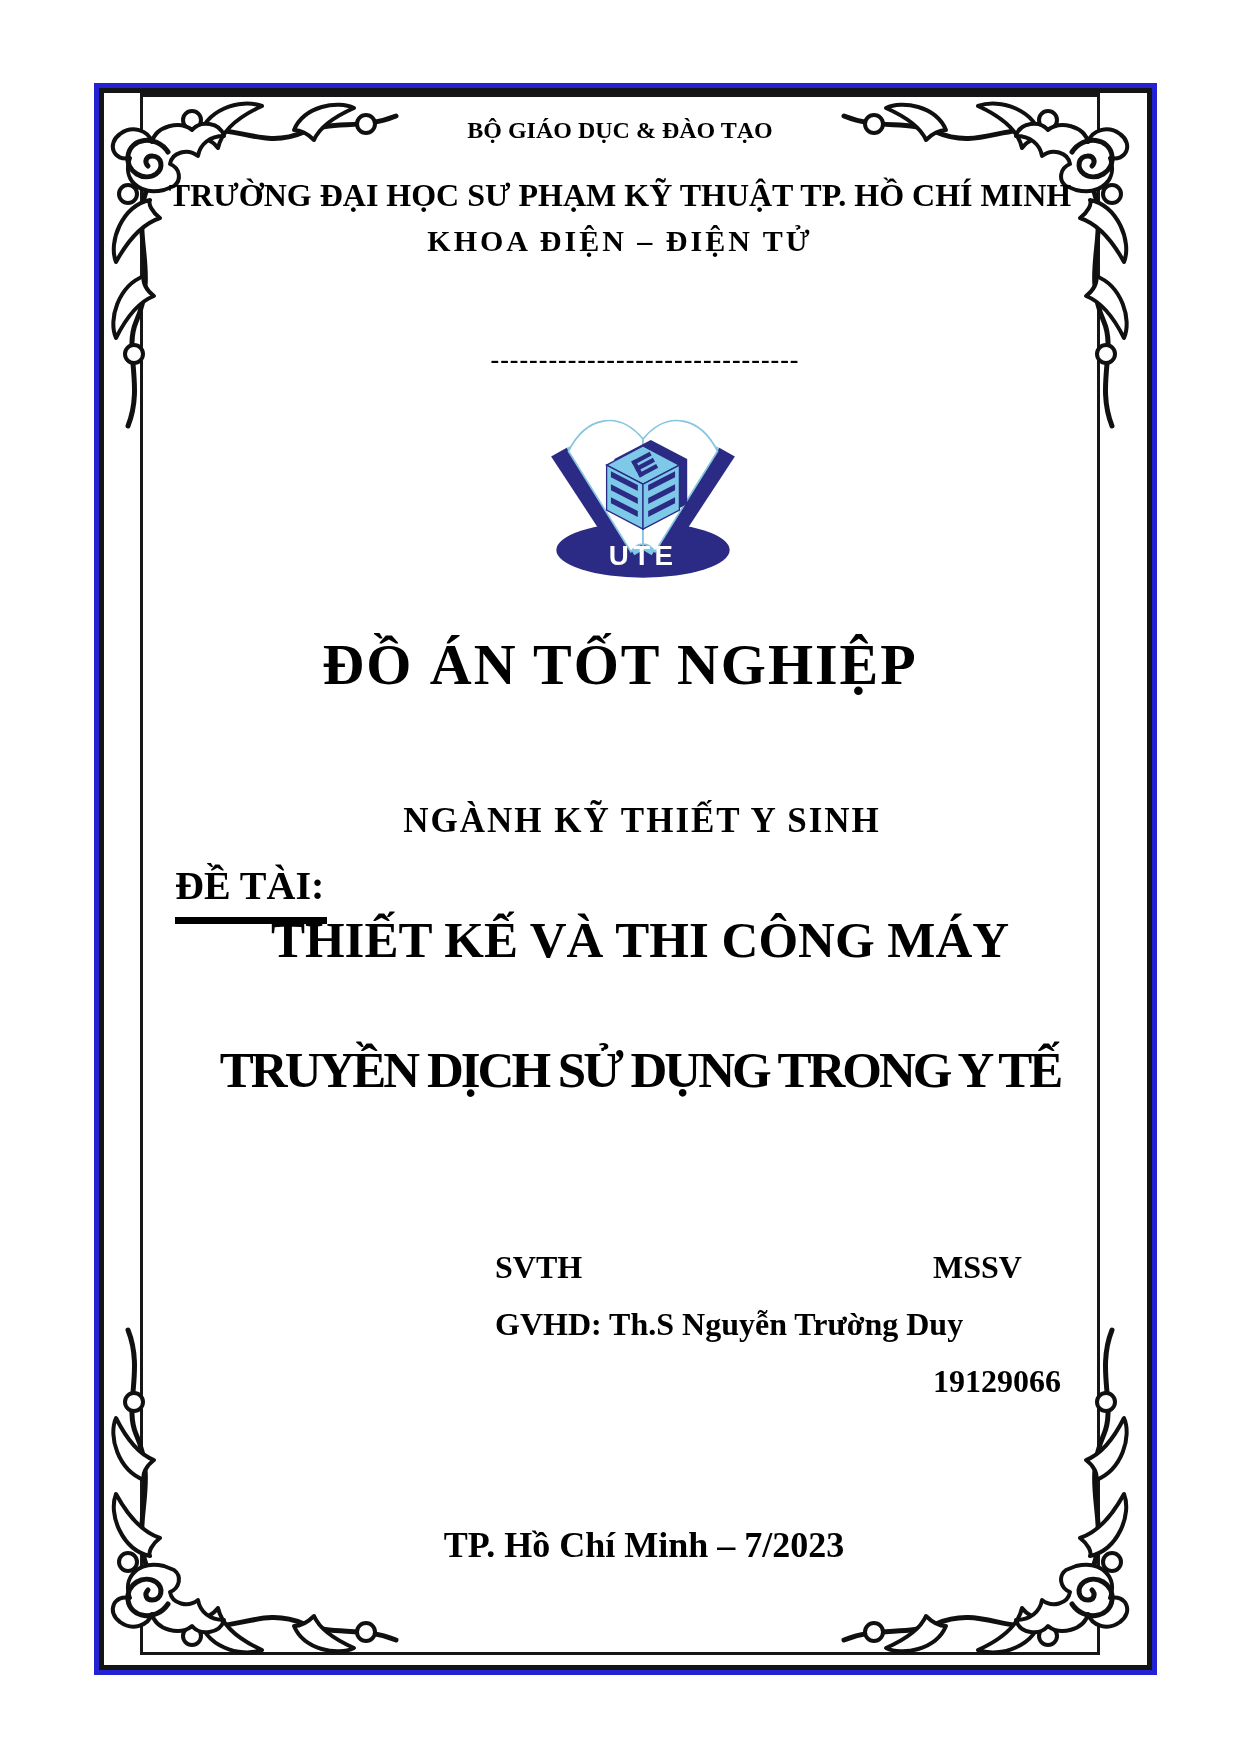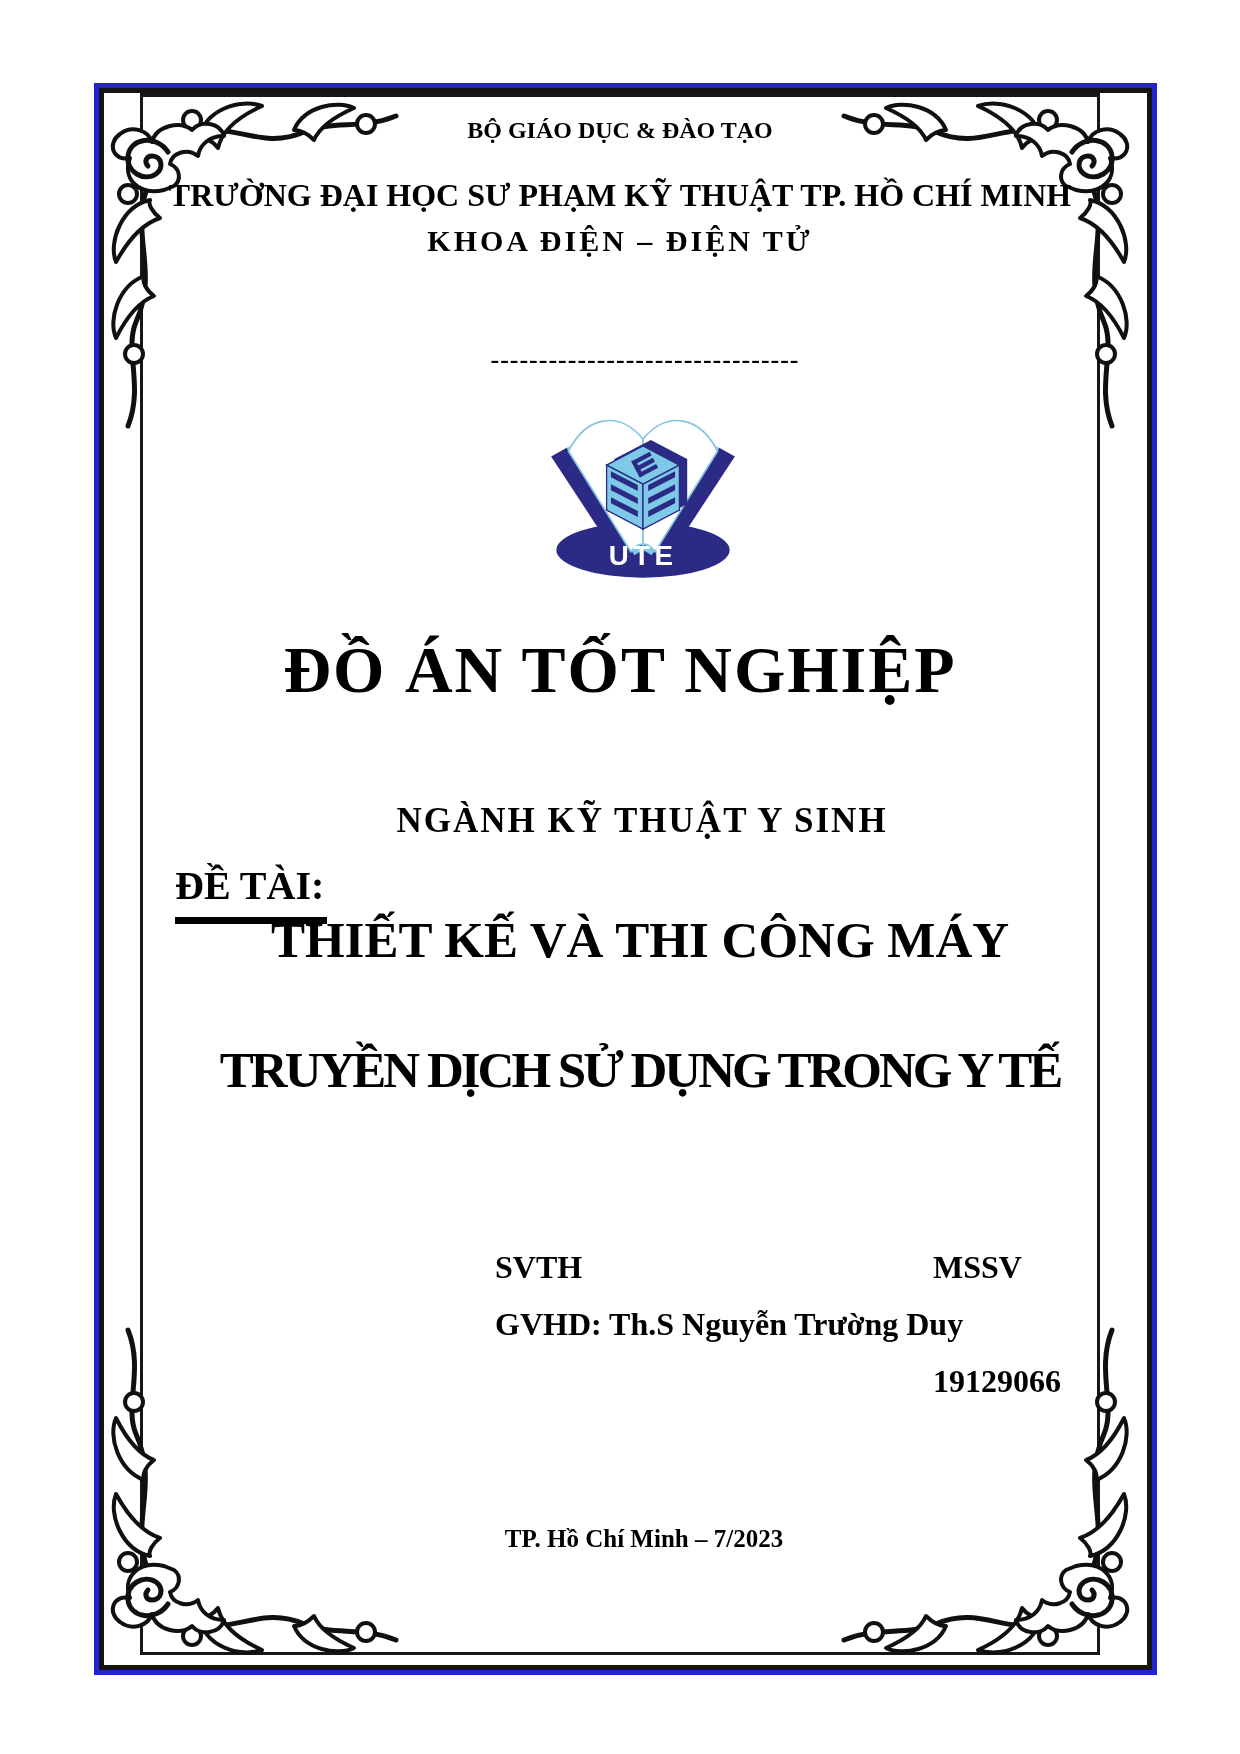--- a/index.html
+++ b/index.html
@@ -24,31 +24,31 @@
   .corner.br{left:836px;top:1320px;transform:scale(-1,-1);}
   
   .tx{position:absolute;left:0;right:0;text-align:center;font-weight:bold;white-space:nowrap;line-height:1.2;}
   .h1{top:116px;font-size:24px;}
   .h2{top:176px;font-size:32px;}
   .h3{top:223px;font-size:30px;letter-spacing:3px;}
   .h4{top:268px;font-size:30px;letter-spacing:2px;}
   .dashes{top:344px;left:50px;font-size:26px;letter-spacing:1px;}
   .logo-wrap{position:absolute;top:384px;left:46px;right:0;text-align:center;}
   .logo-wrap svg{width:260px;height:202px;}
-  .main-title{top:630px;font-size:66px;letter-spacing:2px;}
+  .main-title{top:630px;font-size:58px;letter-spacing:2px;}
   .major{top:800px;left:44px;font-size:35px;letter-spacing:2px;}
   .topic-label{position:absolute;left:175px;top:862px;font-size:40px;font-weight:bold;line-height:1.2;}
   .topic-label span{display:inline-block;border-bottom:7px solid #000;padding:0 3px 7px 0;}
   .topic1{top:910px;left:40px;font-size:51px;}
   .topic2{top:1040px;left:40px;font-size:51px;letter-spacing:-3px;}
   
   .info{position:absolute;left:495px;top:1248px;width:580px;font-weight:bold;font-size:32px;line-height:1.2;}
   .info .row{position:relative;height:57px;white-space:nowrap;}
   .info .col2{position:absolute;left:438px;top:0;}
-  .footer{top:1524px;left:48px;font-size:25px;}
+  .footer{top:1524px;left:48px;font-size:36px;}
 </style>
 </head>
 <body>
 
 <div class="page">
 
   <svg width="0" height="0" style="position:absolute" aria-hidden="true">
     <defs>
       <symbol id="flourish" viewBox="0 0 300 340">
         <g stroke="#101010" stroke-width="4" fill="#ffffff" stroke-linejoin="round" stroke-linecap="round">
@@ -123,21 +123,21 @@
             <rect x="140" y="82" width="5" height="21"></rect>
           </g>
         </g>
       </g>
       <text x="150" y="207" text-anchor="middle" fill="#ffffff" font-family="Liberation Sans, sans-serif" font-size="32" font-weight="bold" letter-spacing="5">UTE</text>
     </svg>
   </div>
 
   <div class="tx main-title">ĐỒ ÁN TỐT NGHIỆP</div>
 
-  <div class="tx major">NGÀNH KỸ THUẬT Y SINH</div>
+  <div class="tx major">NGÀNH KỸ THIẾT Y SINH</div>
 
   <div class="topic-label">
     <span>ĐỀ TÀI:</span>
   </div>
   <div class="tx topic1">THIẾT KẾ VÀ THI CÔNG MÁY</div>
   <div class="tx topic2">TRUYỀN DỊCH SỬ DỤNG TRONG Y TẾ</div>
 
   <div class="info">
     <div class="row">
       <span>SVTH</span>

